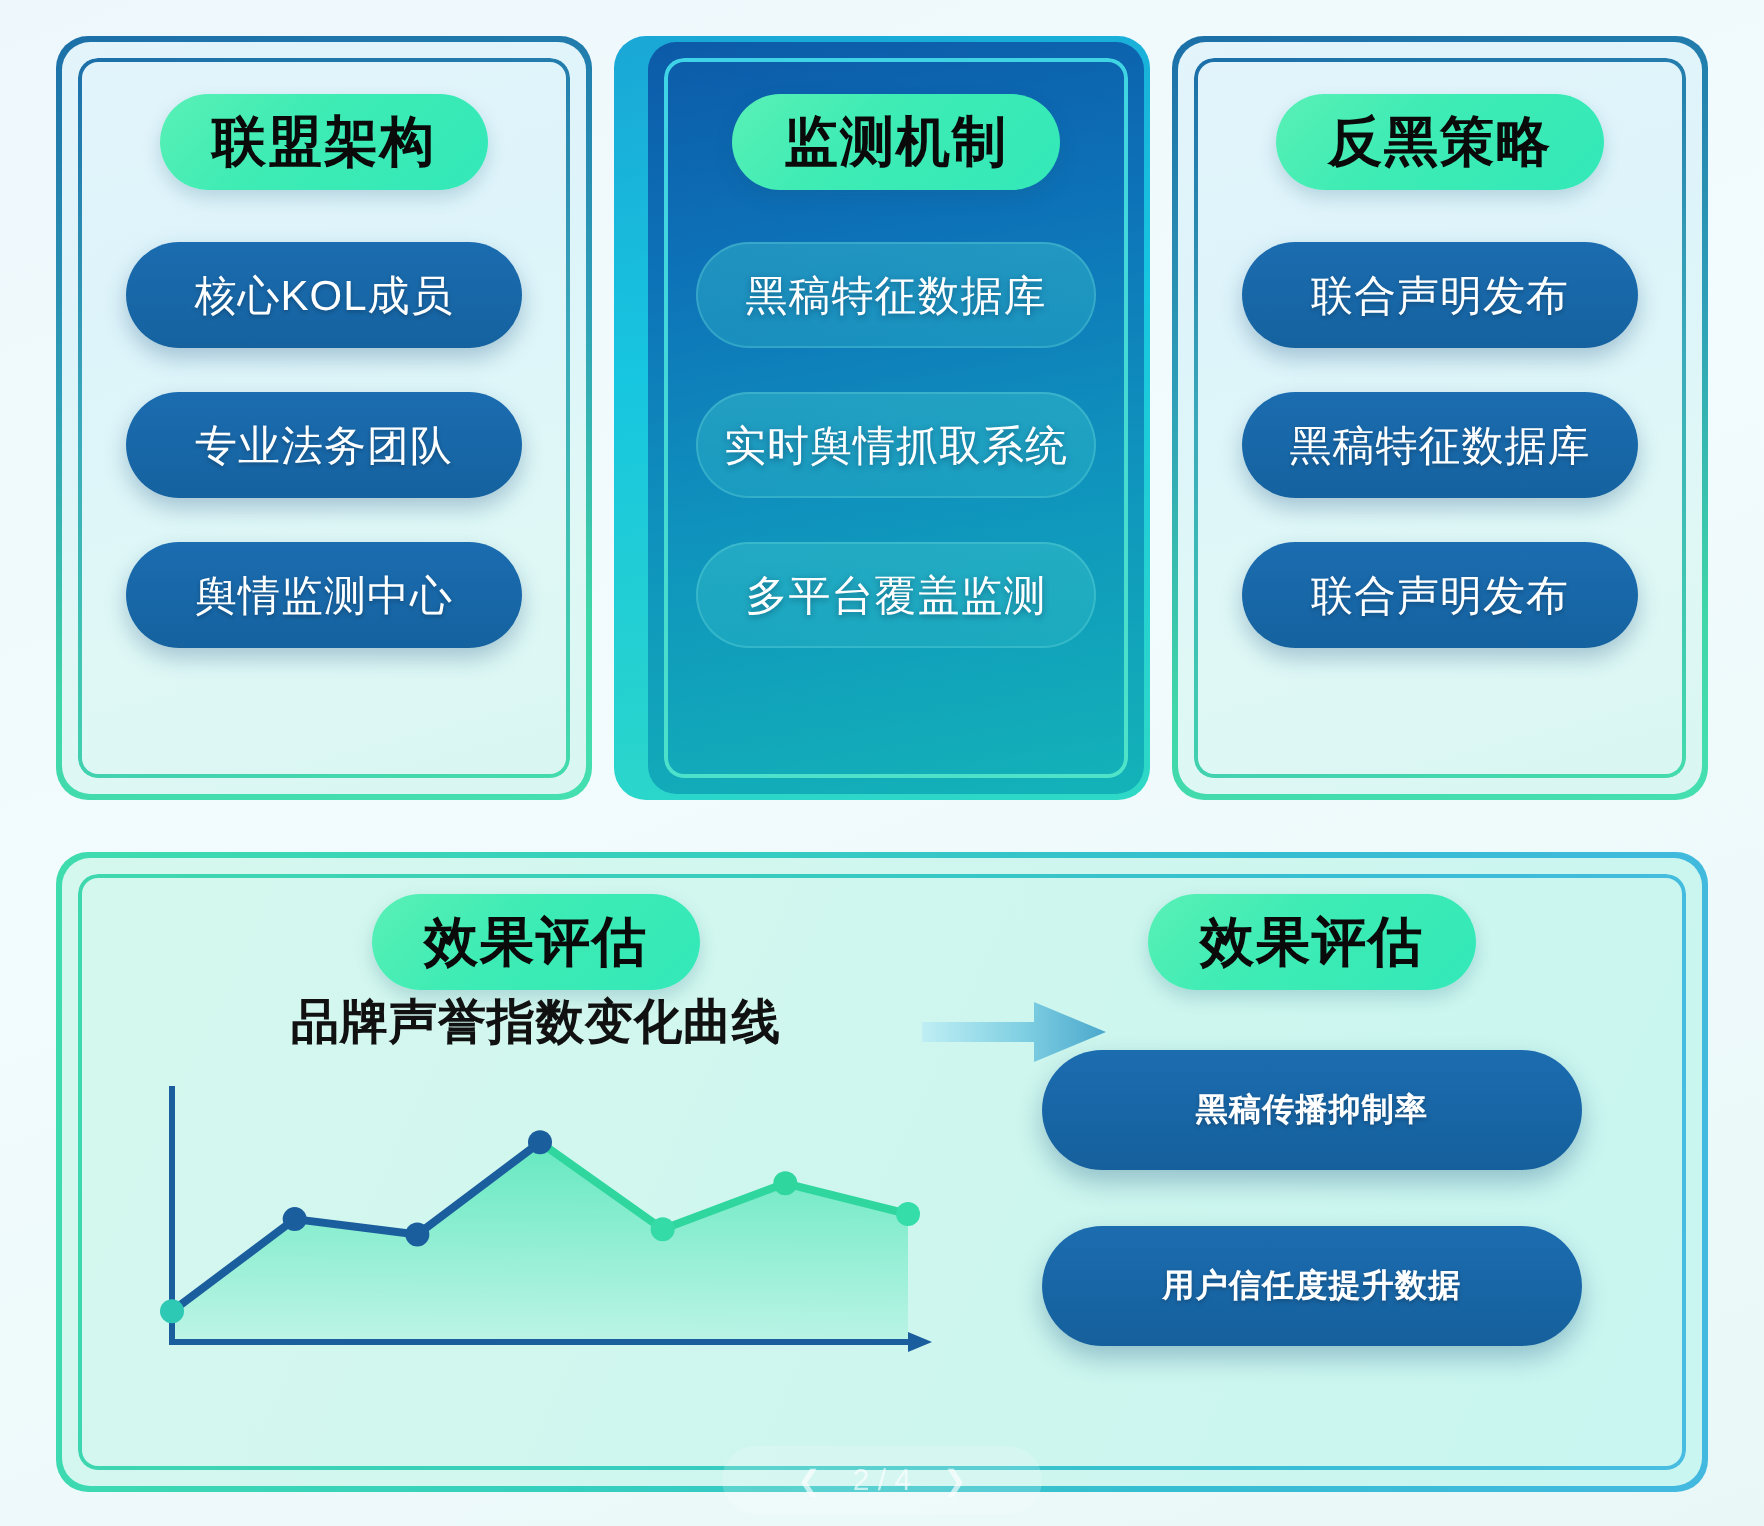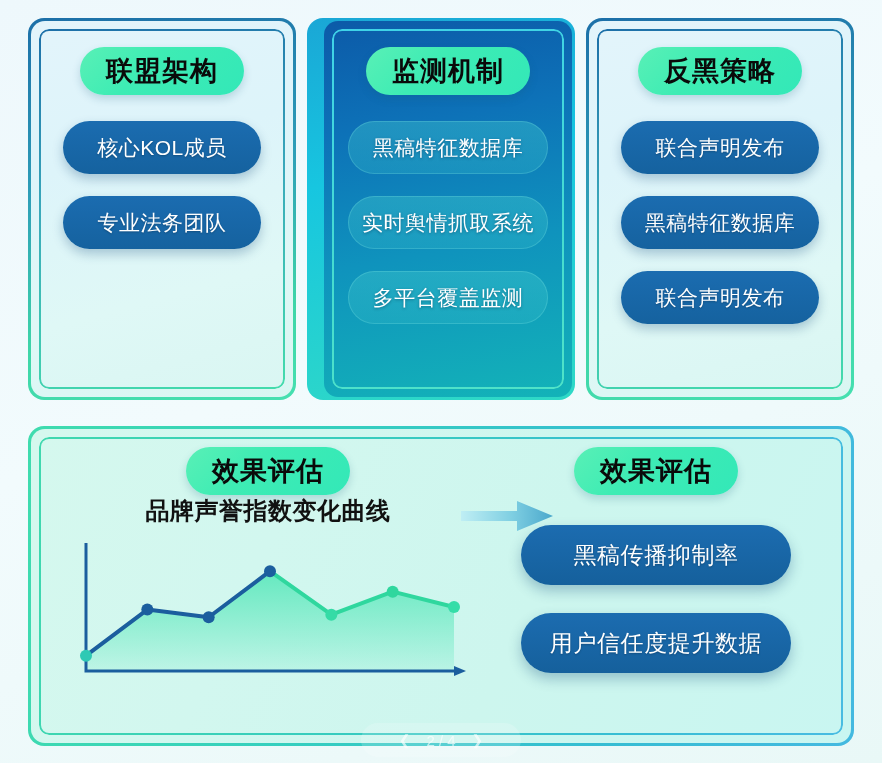--- a/index.html
+++ b/index.html
@@ -236,22 +236,22 @@
     align-items: center;
     gap: 28px;
   }
   .result-pill {
     width: 78%;
     height: 60px;
     border-radius: 32px;
     display: flex;
     align-items: center;
     justify-content: center;
-    font-size: 23px;
-    font-weight: normal;
+    font-size: 16px;
+    font-weight: bold;
     color: #fff;
     white-space: nowrap;
     letter-spacing: 0.6px;
     background: linear-gradient(180deg, #1c6cb0 0%, #15609c 100%);
     box-shadow: 0 6px 13px rgba(14, 70, 120, 0.30);
     text-shadow: 0 1px 2px rgba(0, 0, 0, 0.25);
   }
 
   
   .pager {
@@ -282,20 +282,21 @@
   <div class="top-row">
 
     <div class="card light">
       <div class="card-inner">
         <div class="card-inset"></div>
         <div class="card-body">
           <div class="title-pill">联盟架构</div>
           <div class="items">
             <div class="item-pill">核心KOL成员</div>
             <div class="item-pill">专业法务团队</div>
+            <div class="item-pill">舆情监测中心</div>
           </div>
         </div>
       </div>
     </div>
 
     <div class="card dark">
       <div class="card-inner">
         <div class="card-inset"></div>
         <div class="card-body">
           <div class="title-pill">监测机制</div>

